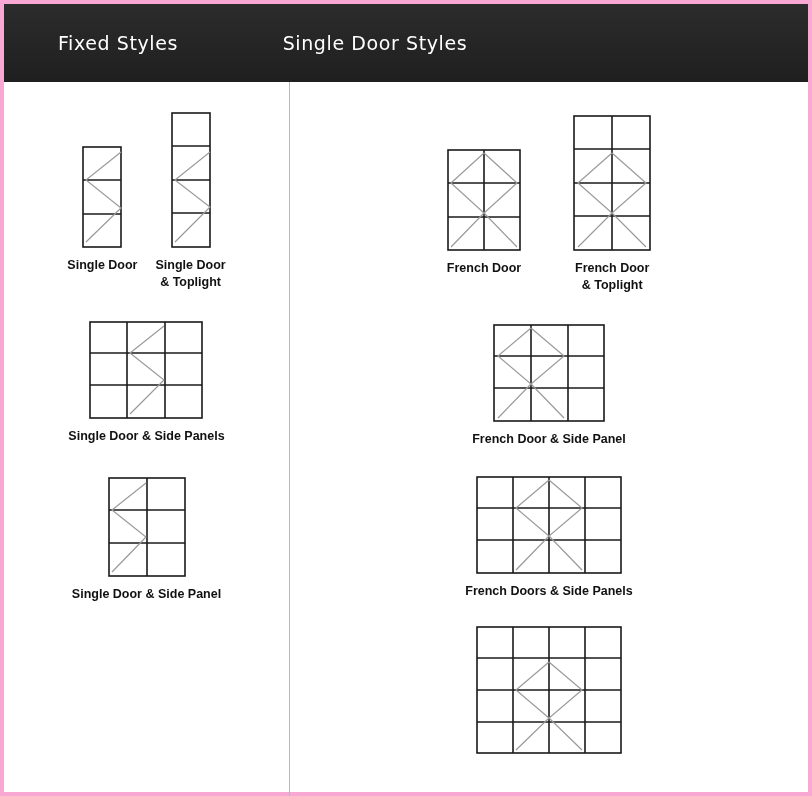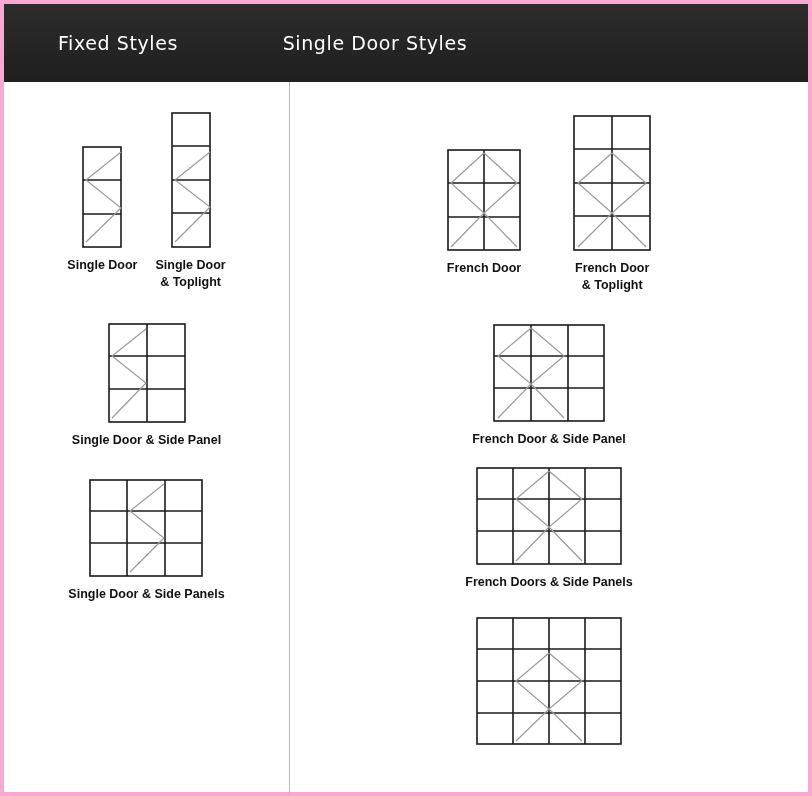--- a/index.html
+++ b/index.html
@@ -127,51 +127,51 @@
                 <g fill="none" stroke="#9a9a9a" stroke-width="1.2">
                   <polyline points="39,40 4,68 39,95 4,130"></polyline>
                 </g>
               </svg>
             </div>
             <div class="caption">Single Door
 &amp; Toplight</div>
           </div>
         </div>
 
-        <div class="item" style="margin-top:32px;">
-          <svg class="drawing" width="78" height="100" viewBox="0 0 78 100">
-            <g fill="none" stroke="#1a1a1a" stroke-width="1.6">
-              <rect x="1" y="1" width="76" height="98"></rect>
-              <line x1="39" y1="1" x2="39" y2="99"></line>
-              <line x1="1" y1="33" x2="77" y2="33"></line>
-              <line x1="1" y1="66" x2="77" y2="66"></line>
-            </g>
-            <g fill="none" stroke="#9a9a9a" stroke-width="1.2">
-              <polyline points="38,6 4,33 38,60 4,95"></polyline>
-            </g>
-          </svg>
-          <div class="caption">Single Door &amp; Side Panel</div>
-        </div>
-
         <div class="item" style="margin-top:30px;">
           <svg class="drawing" width="114" height="98" viewBox="0 0 114 98">
             <g fill="none" stroke="#1a1a1a" stroke-width="1.6">
               <rect x="1" y="1" width="112" height="96"></rect>
               <line x1="38" y1="1" x2="38" y2="97"></line>
               <line x1="76" y1="1" x2="76" y2="97"></line>
               <line x1="1" y1="32" x2="113" y2="32"></line>
               <line x1="1" y1="64" x2="113" y2="64"></line>
             </g>
             <g fill="none" stroke="#9a9a9a" stroke-width="1.2">
               <polyline points="75,5 41,32 75,59 41,93"></polyline>
             </g>
           </svg>
           <div class="caption">Single Door &amp; Side Panels</div>
         </div>
 
+        <div class="item" style="margin-top:32px;">
+          <svg class="drawing" width="78" height="100" viewBox="0 0 78 100">
+            <g fill="none" stroke="#1a1a1a" stroke-width="1.6">
+              <rect x="1" y="1" width="76" height="98"></rect>
+              <line x1="39" y1="1" x2="39" y2="99"></line>
+              <line x1="1" y1="33" x2="77" y2="33"></line>
+              <line x1="1" y1="66" x2="77" y2="66"></line>
+            </g>
+            <g fill="none" stroke="#9a9a9a" stroke-width="1.2">
+              <polyline points="38,6 4,33 38,60 4,95"></polyline>
+            </g>
+          </svg>
+          <div class="caption">Single Door &amp; Side Panel</div>
+        </div>
+
 
       </div>
     </div>
 
     <div class="col col3">
       <div class="items" style="padding-top:21px;">
 
         <div class="pair" style="gap:52px;">
           <div class="item">
             <div class="art-box">
@@ -222,21 +222,21 @@
               <line x1="1" y1="64" x2="111" y2="64"></line>
             </g>
             <g fill="none" stroke="#9a9a9a" stroke-width="1.2">
               <polyline points="38,4 5,32 38,60 5,94"></polyline>
               <polyline points="38,4 71,32 38,60 71,94"></polyline>
             </g>
           </svg>
           <div class="caption">French Door &amp; Side Panel</div>
         </div>
 
-        <div class="item" style="margin-top:19px;">
+        <div class="item" style="margin-top:28px;">
           <svg class="drawing" width="146" height="98" viewBox="0 0 146 98">
             <g fill="none" stroke="#1a1a1a" stroke-width="1.6">
               <rect x="1" y="1" width="144" height="96"></rect>
               <line x1="37" y1="1" x2="37" y2="97"></line>
               <line x1="73" y1="1" x2="73" y2="97"></line>
               <line x1="109" y1="1" x2="109" y2="97"></line>
               <line x1="1" y1="32" x2="145" y2="32"></line>
               <line x1="1" y1="64" x2="145" y2="64"></line>
             </g>
             <g fill="none" stroke="#9a9a9a" stroke-width="1.2">

